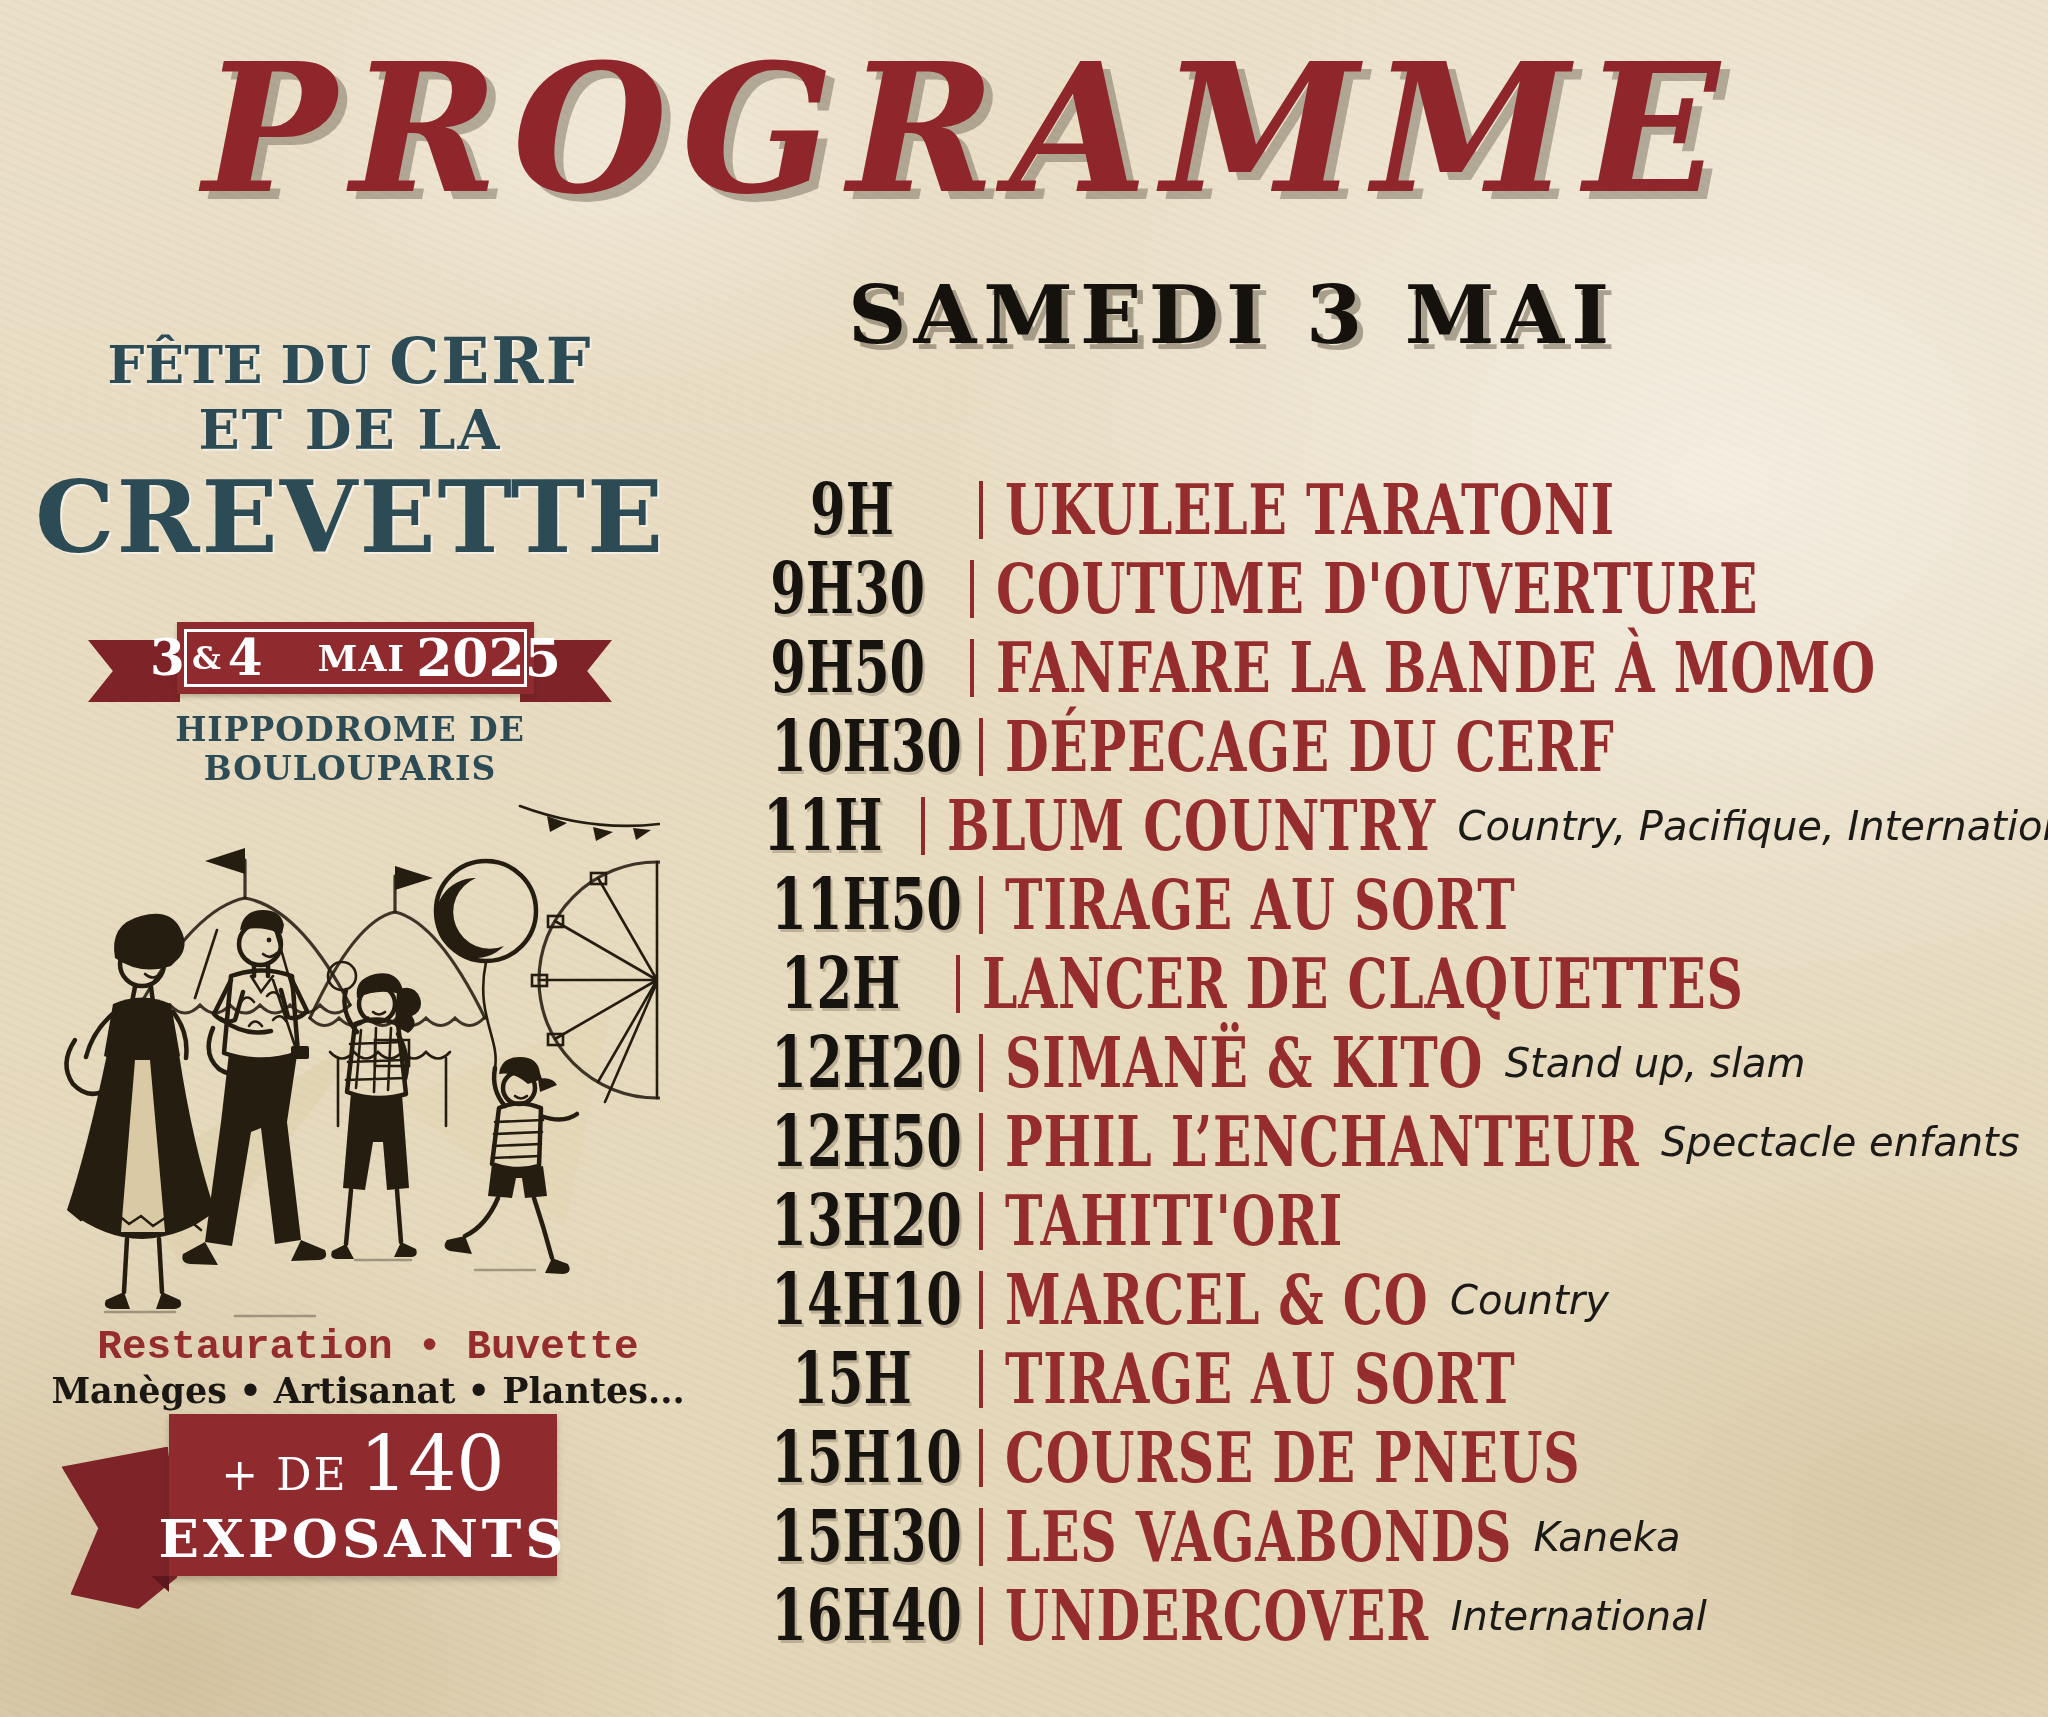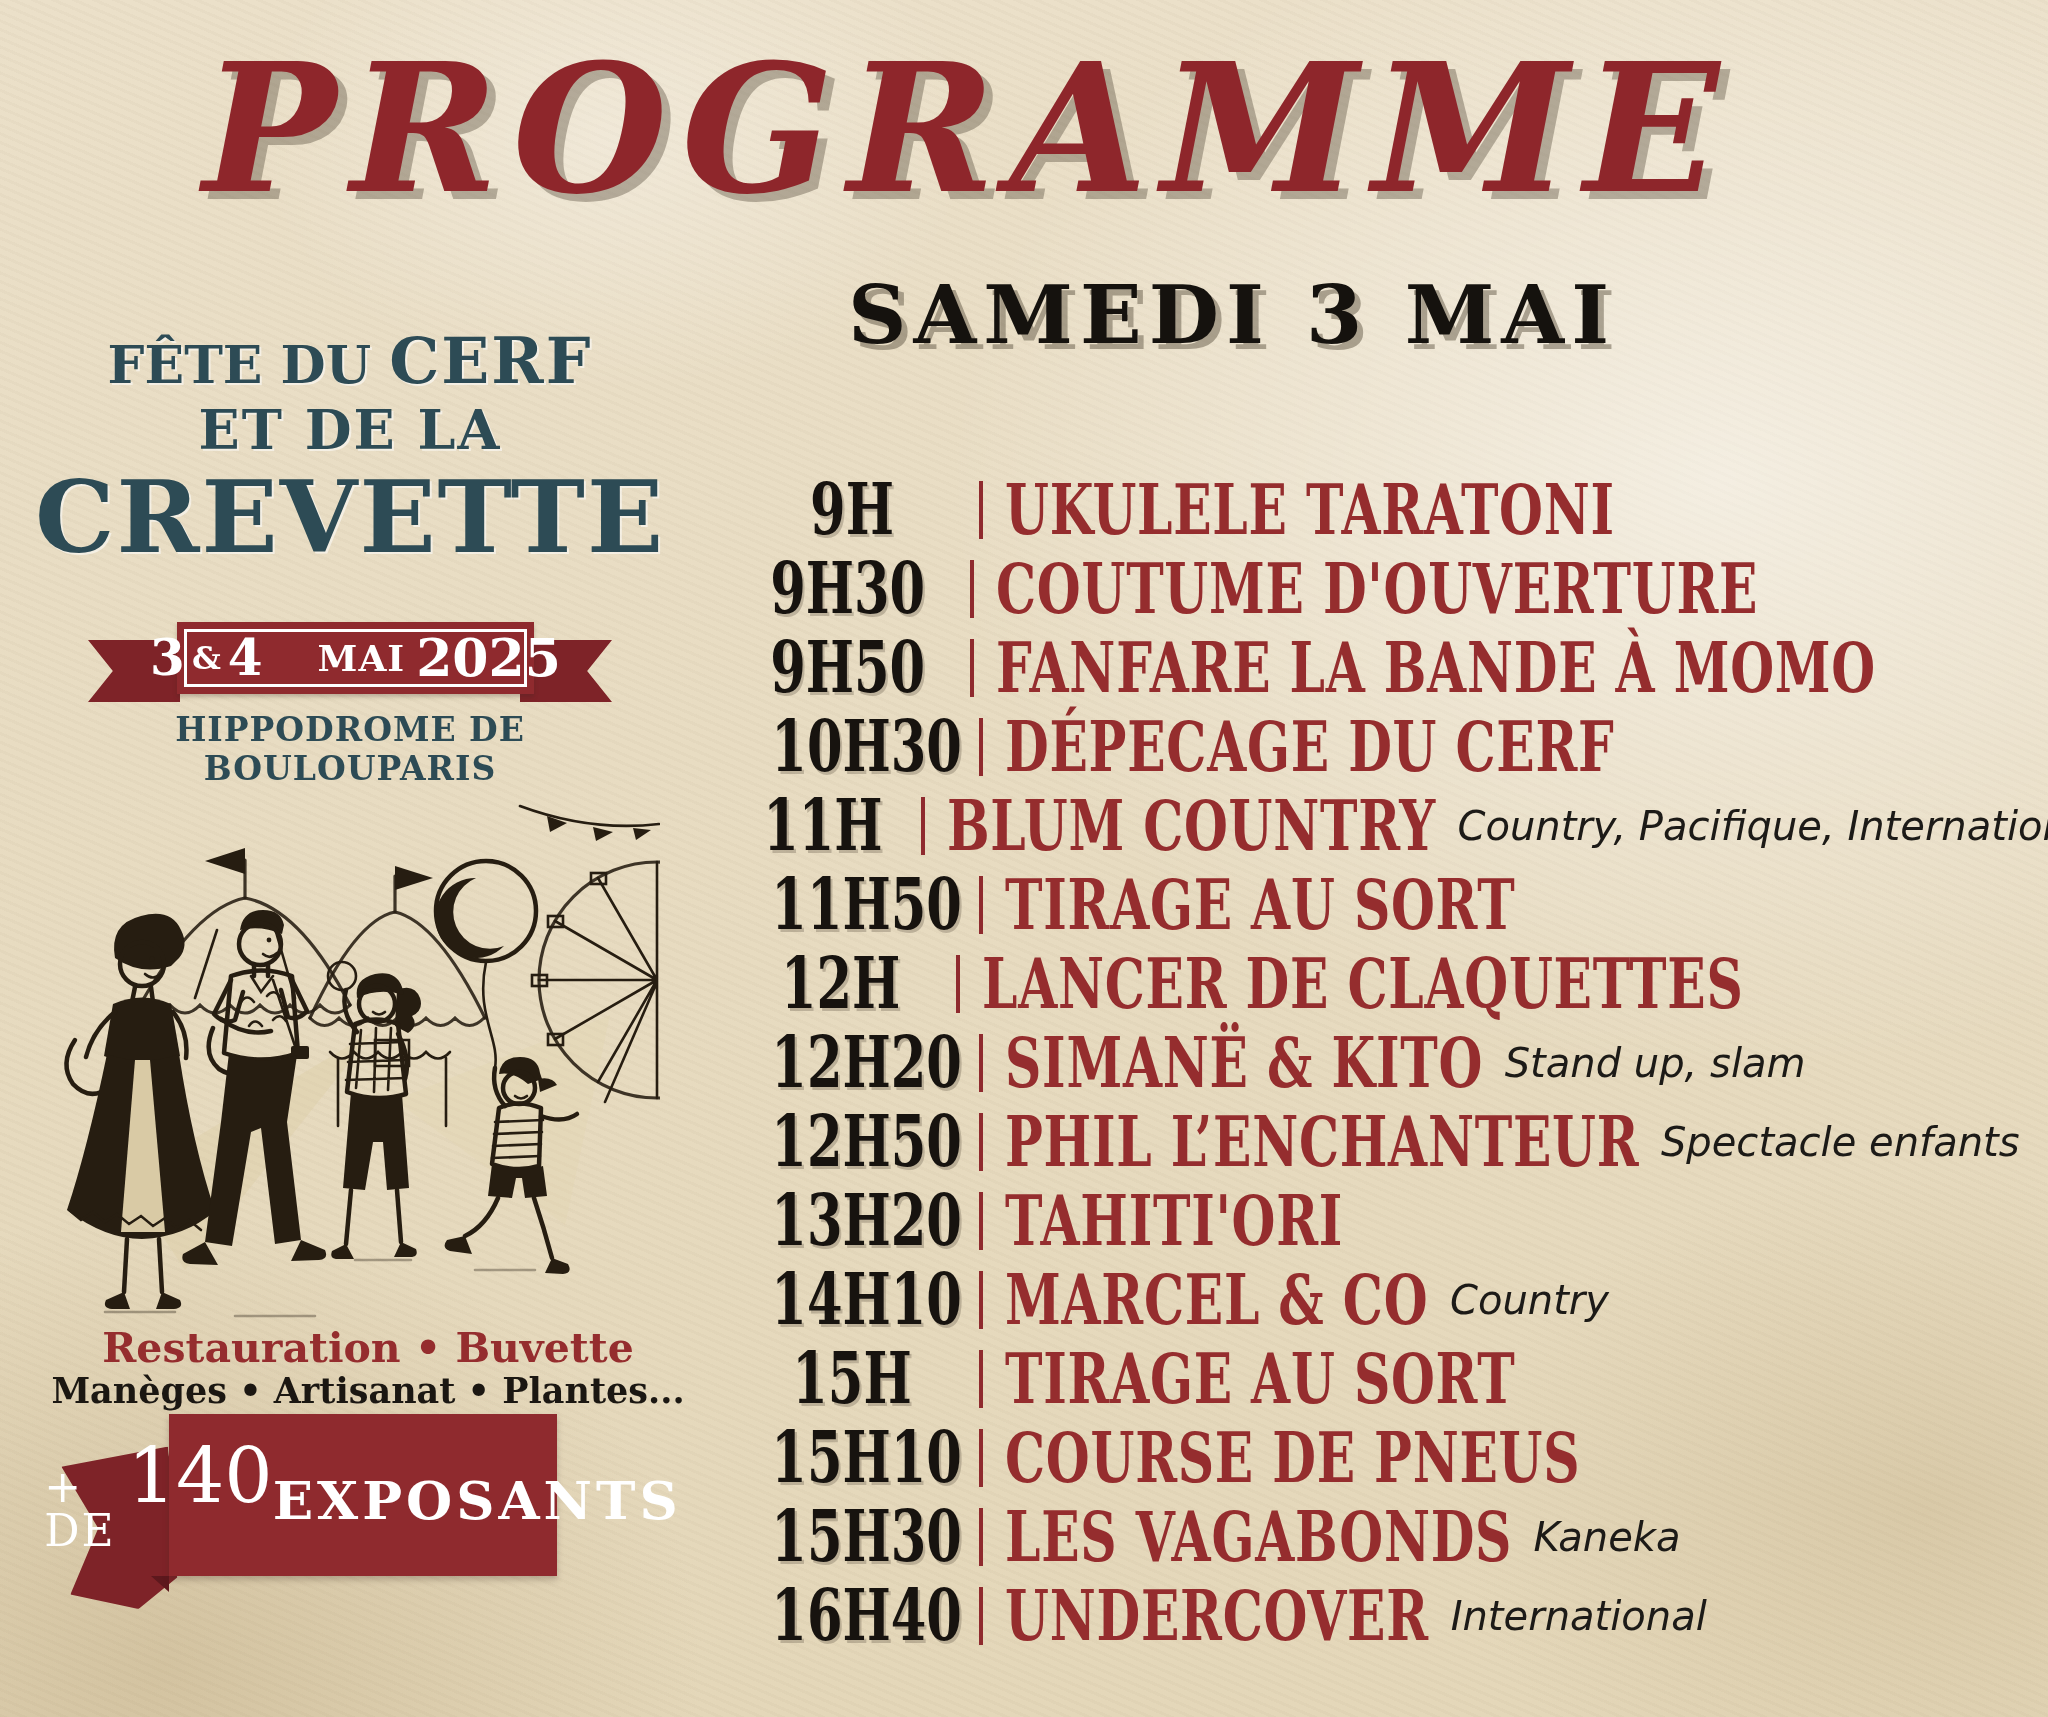--- a/index.html
+++ b/index.html
@@ -41,29 +41,29 @@
   .ribbon .band .txt{
     position:absolute;inset:0;display:flex;align-items:center;justify-content:center;
     color:#fff;font-weight:700;gap:7px;line-height:1;
   }
   .ribbon .num{font-size:50px;} .ribbon .amp{font-size:32px;} 
   .ribbon .month{font-size:36px;letter-spacing:1px;margin-left:48px;} .ribbon .year{font-size:52px;margin-left:4px;}
   .venue{position:absolute;left:28px;top:710px;width:644px;text-align:center;
     font-weight:700;font-size:33px;color:var(--teal);letter-spacing:1px;}
   .illu{position:absolute;left:45px;top:790px;width:615px;height:548px;}
   .amen1{position:absolute;left:28px;top:1324px;width:680px;text-align:center;
-    font-weight:700;font-size:41px;color:var(--red-text);}
+    font-weight:700;font-size:41px;color:var(--red-text);font-family:Liberation Mono, monospace;}
   .amen2{position:absolute;left:28px;top:1370px;width:680px;text-align:center;
     font-weight:700;font-size:35px;color:#1b1712;}
   
   .expo{position:absolute;left:62px;top:1412px;width:520px;height:215px;}
   .expo .tail{position:absolute;left:4px;top:38px;width:108px;height:160px;background:#7e2328;
     clip-path:polygon(100% 0,100% 82%,62% 100%,0 88%,30% 48%,0 8%);transform:rotate(-4deg);}
   .expo .band{position:absolute;left:107px;top:2px;width:388px;height:162px;background:var(--red);
-    display:flex;flex-direction:row;align-items:center;justify-content:center;color:#fff;line-height:1;
+    display:flex;flex-direction:column;align-items:center;justify-content:center;color:#fff;line-height:1;
     box-shadow:0 4px 6px rgba(60,40,30,.25);}
   .expo .fold{position:absolute;left:89px;top:164px;width:18px;height:16px;background:#5d181d;
     clip-path:polygon(0 0,100% 0,100% 100%);}
   .expo .line1{display:flex;align-items:baseline;gap:12px;}
   .expo .pre{font-size:44px;letter-spacing:2px;}
   .expo .count{font-size:76px;font-weight:400;}
   .expo .line2{font-size:53px;font-weight:700;letter-spacing:4px;margin-top:10px;}
   
   .day{position:absolute;left:848px;top:274px;width:745px;text-align:center;
     font-weight:700;font-size:81px;line-height:1;letter-spacing:7px;color:#15120e;

